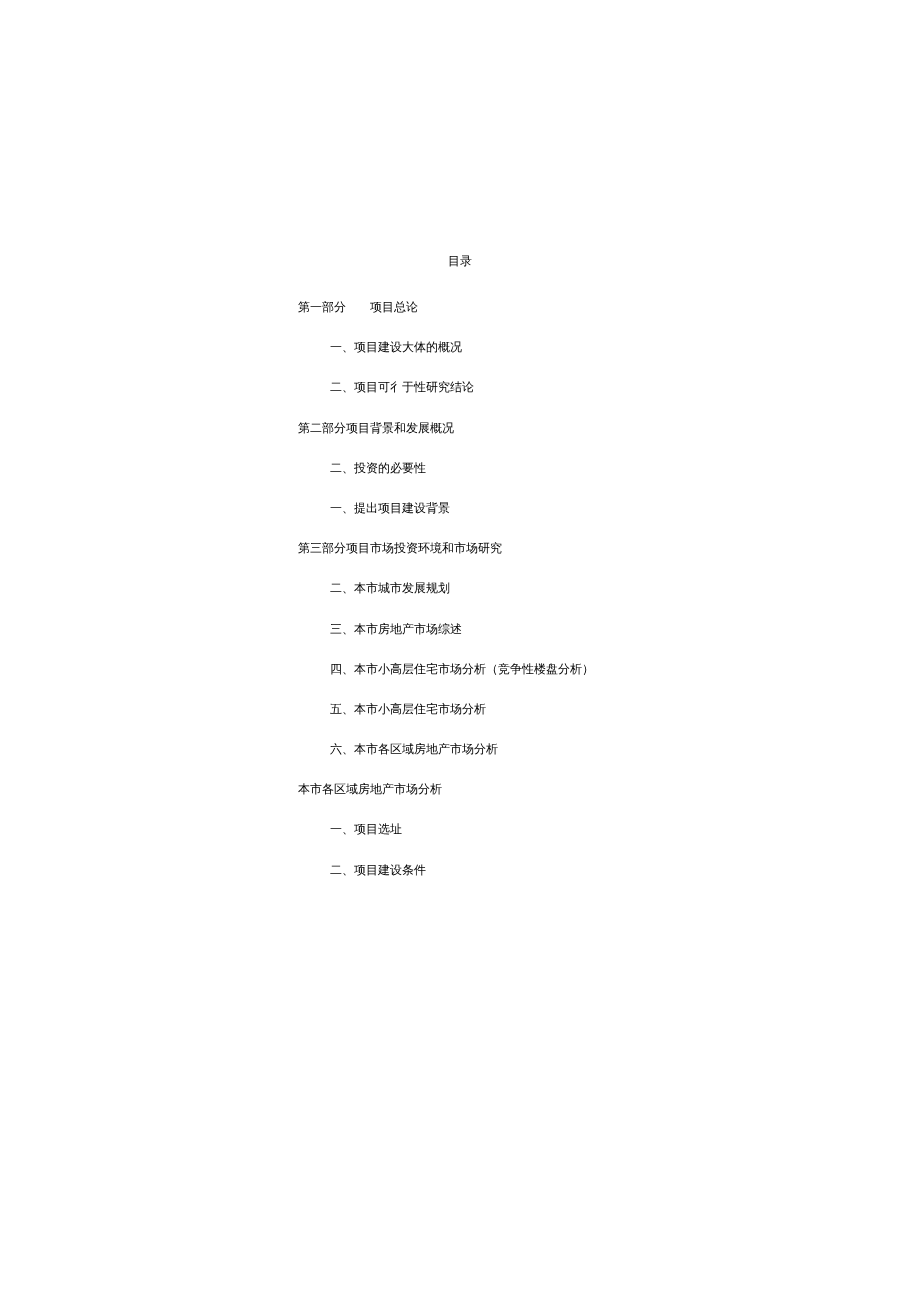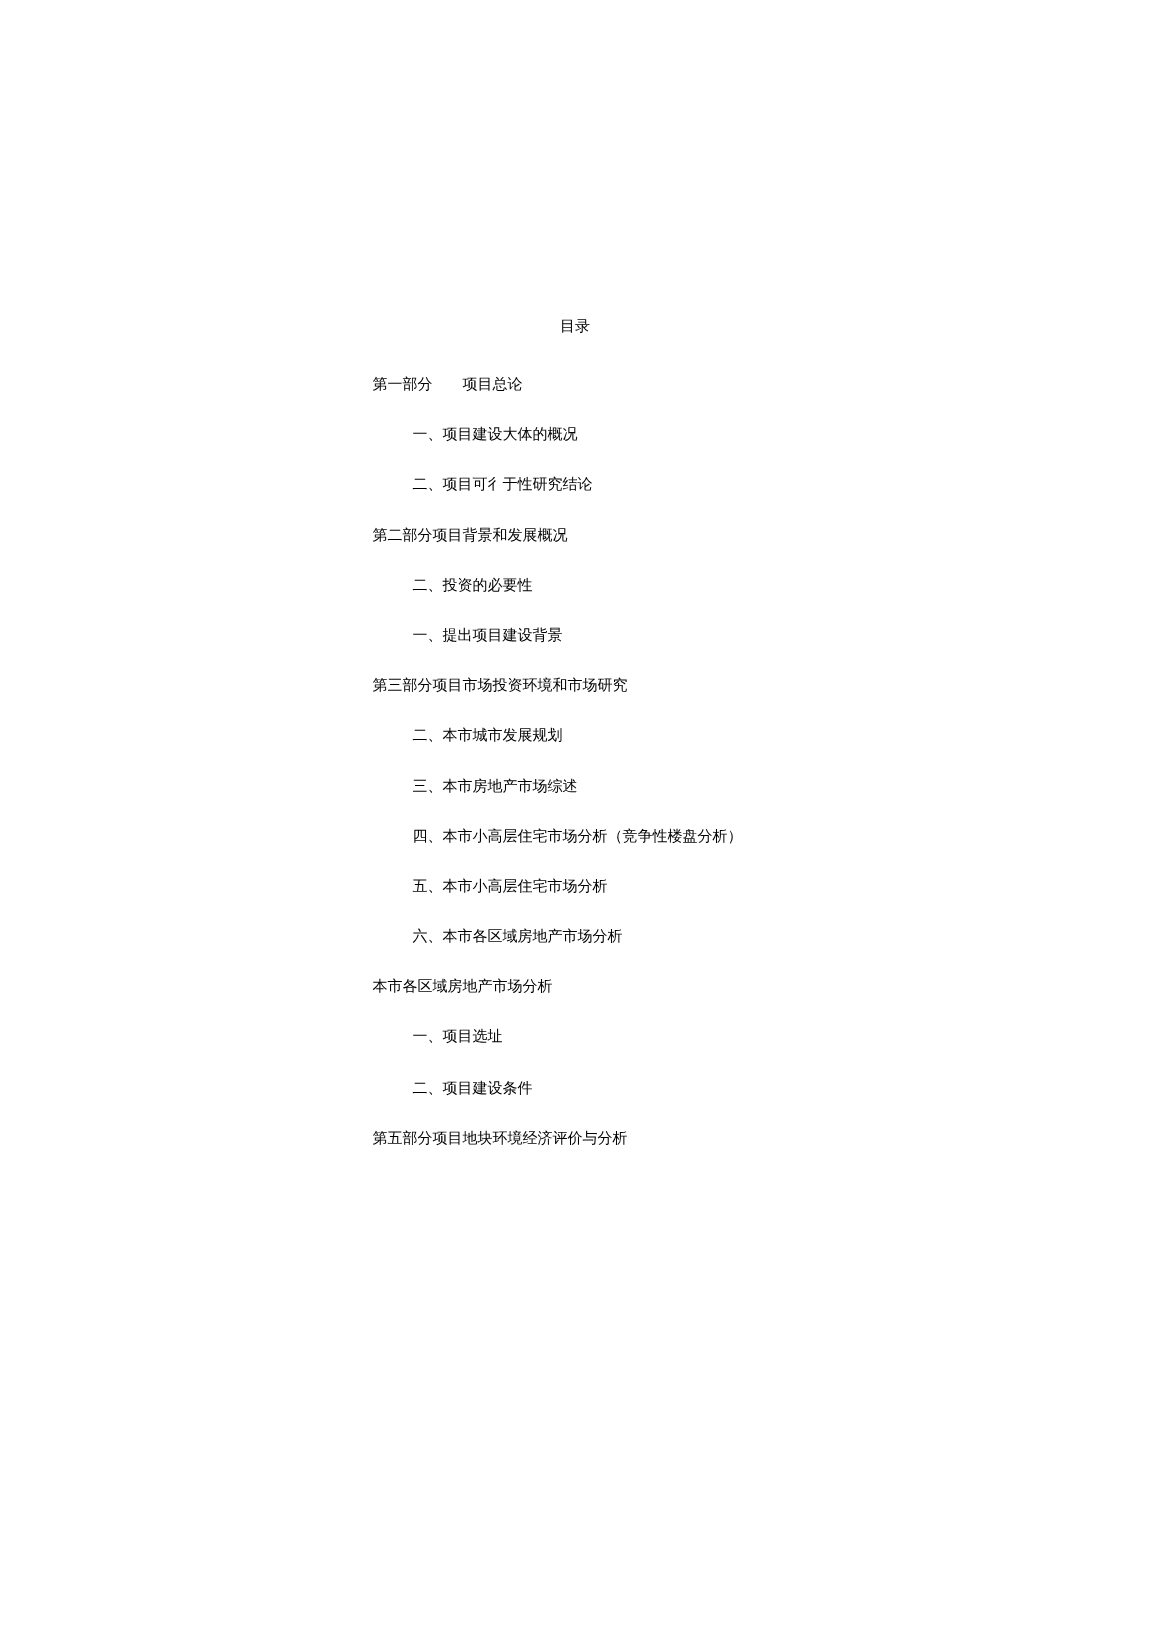--- a/index.html
+++ b/index.html
@@ -59,14 +59,13 @@
   <div class="sub-item">二、本市城市发展规划</div>
   <div class="sub-item">三、本市房地产市场综述</div>
   <div class="sub-item">四、本市小高层住宅市场分析（竞争性楼盘分析）</div>
   <div class="sub-item">五、本市小高层住宅市场分析</div>
   <div class="sub-item">六、本市各区域房地产市场分析</div>
 
   <div class="section-heading">本市各区域房地产市场分析</div>
   <div class="sub-item">一、项目选址</div>
   <div class="sub-item">二、项目建设条件</div>
 
-  <div class="section-heading">第五部分项目地块环境经济评价与分析</div>
 </div>
 
 </body></html>

